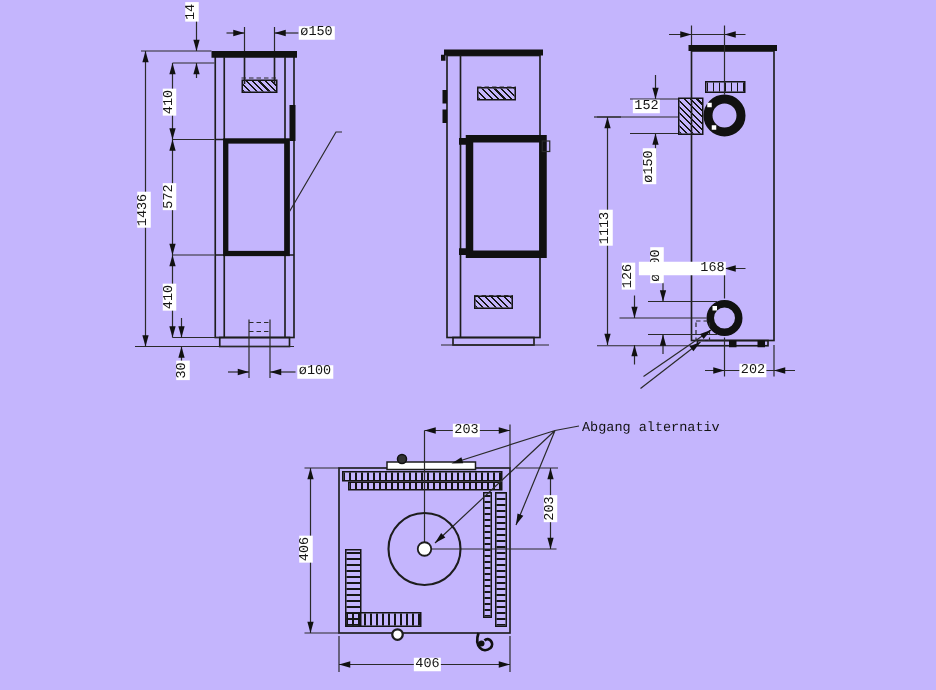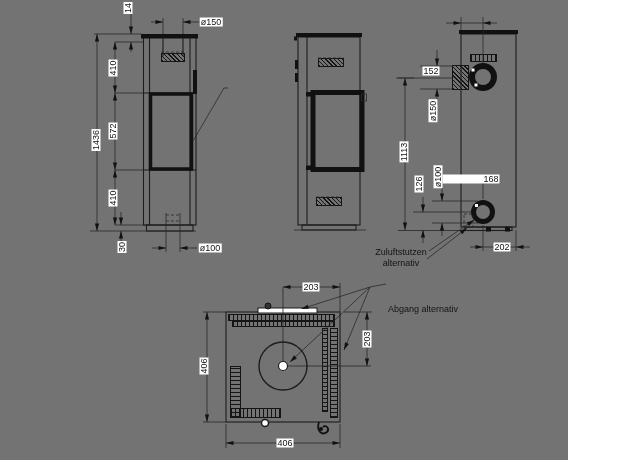--- a/index.html
+++ b/index.html
@@ -1,17 +1,17 @@
 <!DOCTYPE html>
 <html><head>
 <meta charset="utf-8">
 <style>
   html,body{margin:0;padding:0;background:#fff;}
-  #canvas{position:relative;width:568px;height:460px;background:#737373;overflow:hidden;
-          font-family:Liberation Sans, sans-serif;}
+  #canvas{position:relative;width:624px;height:460px;background:#c4b5fd;overflow:hidden;
+          font-family:Liberation Mono, monospace;}
   #linework{position:absolute;left:0;top:0;}
   .s1{stroke:#1d1d1d;stroke-width:1.1;fill:none}
   .s2{stroke:#2a2a2a;stroke-width:0.8;fill:none}
   .d{stroke-dasharray:3 2}
   .fB{fill:#111;stroke:none}
   .lbl{position:absolute;font-size:9px;line-height:1;color:#141414;background:#fff;
        padding:0 1px;transform:translate(-50%,-50%);white-space:nowrap;}
   .rot{transform:translate(-50%,-50%) rotate(-90deg);}
   .txtblock{position:absolute;font-size:9px;line-height:11px;color:#141414;white-space:nowrap;}
   .txtblock span{display:block;}
@@ -226,28 +226,24 @@
   <span class="lbl rot" style="left:122px;top:247px;">30</span>
   <span class="lbl" style="left:210px;top:248px;">ø100</span>
 
 
   <span class="lbl rot" style="left:404px;top:152px;">1113</span>
 
   <span class="lbl" style="left:431px;top:23px;margin-top:48px;">152</span>
   <span class="lbl rot" style="left:433px;top:111px;">ø150</span>
   <span class="lbl rot" style="left:438px;top:177px;">ø100</span>
   <span class="lbl rot" style="left:419px;top:184px;">126</span>
-  <span class="lbl" style="left:471px;top:179px;padding-left:41px;">168</span>
+  <span class="lbl" style="left:455px;top:179px;padding-left:41px;">168</span>
   <span class="lbl" style="left:502px;top:247px;">202</span>
 
-  <div class="txtblock ctr" style="left:366px;top:247px;width:70px;">
-    <span>Zuluftstutzen</span>
-    <span>alternativ</span>
-  </div>
-  <div class="txtblock" style="left:388px;top:280px;margin-top:24px;">
+  <div class="txtblock" style="left:388px;top:280px;">
     <span>Abgang alternativ</span>
   </div>
 
   <span class="lbl" style="left:311px;top:287px;">203</span>
   <span class="lbl rot" style="left:367px;top:339px;">203</span>
   <span class="lbl" style="left:285px;top:443px;">406</span>
   <span class="lbl rot" style="left:204px;top:366px;">406</span>
 
 </div>
 

